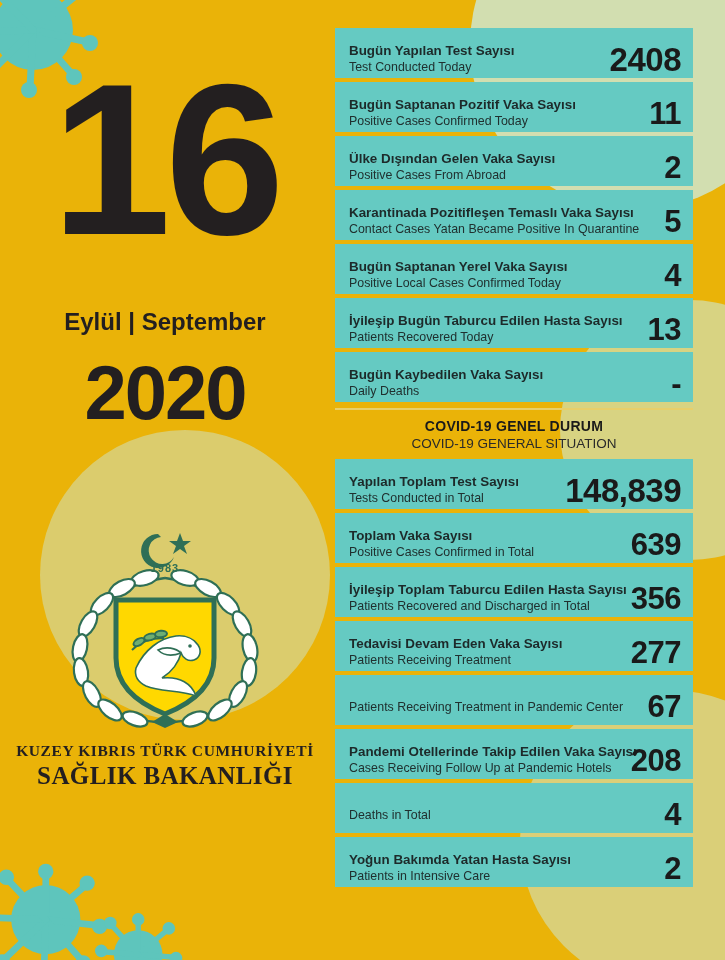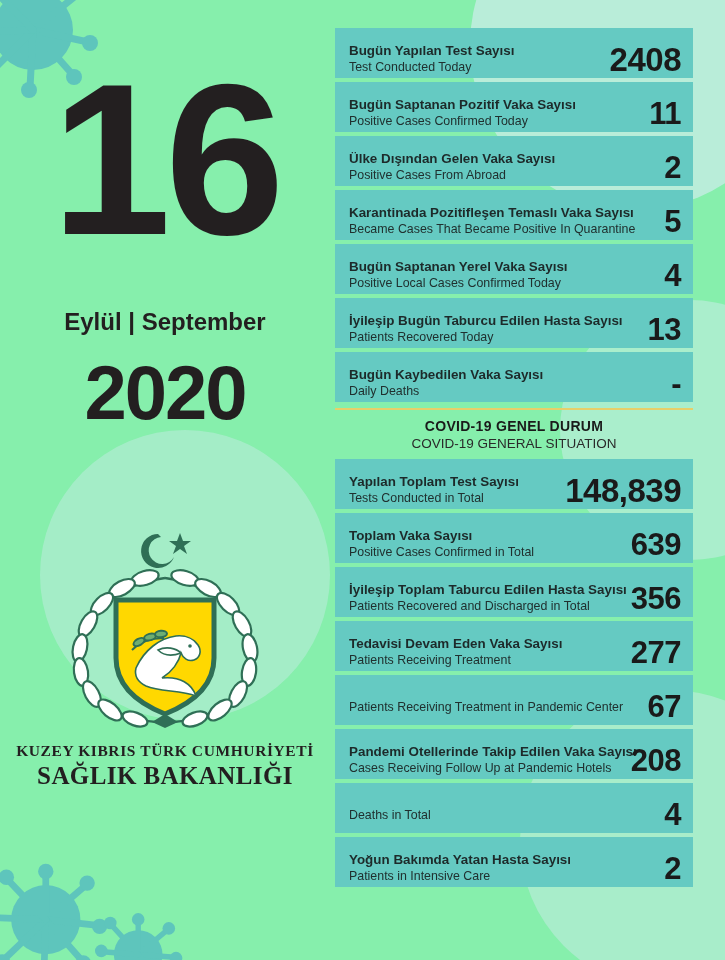--- a/index.html
+++ b/index.html
@@ -5,21 +5,21 @@
   * { box-sizing: border-box; margin: 0; padding: 0; }
   html, body {
     width: 725px; height: 960px;
     background: #ffffff;
     font-family: "Liberation Sans", sans-serif;
     overflow: hidden;
   }
   #root {
     position: relative;
     width: 725px; height: 960px;
-    background: #86efac;
+    background: #eab308;
     overflow: hidden;
   }
 
   
   .virus {
     position: absolute;
     pointer-events: none;
   }
   .bigblob {
     position: absolute;
@@ -312,20 +312,21 @@
           <g stroke="#2f6f56" stroke-width="2" fill="#6fae72">
             <path d="M92 150 C 100 142, 112 138, 124 138" fill="none"></path>
             <ellipse cx="99" cy="142" rx="6" ry="3.2" transform="rotate(-30 99 142)"></ellipse>
             <ellipse cx="110" cy="137" rx="6" ry="3.2" transform="rotate(-15 110 137)"></ellipse>
             <ellipse cx="121" cy="134" rx="6" ry="3.2" transform="rotate(-5 121 134)"></ellipse>
           </g>
         </g>
 
         <path d="M112 222 L125 214 L138 222 L125 228 Z" fill="#2f6f56"></path>
       </svg>
+      <div class="crest-year">1983</div>
     </div>
 
     <div class="ministry-1">KUZEY KIBRIS TÜRK CUMHURİYETİ</div>
     <div class="ministry-2">SAĞLIK BAKANLIĞI</div>
   </div>
 
   <div id="right">
 
     <div>
       <div class="stat-row big">
@@ -345,21 +346,21 @@
       <div class="stat-row">
         <div class="labels">
           <span class="tr">Ülke Dışından Gelen Vaka Sayısı</span>
           <span class="en">Positive Cases From Abroad</span>
         </div>
         <div class="value">2</div>
       </div>
       <div class="stat-row">
         <div class="labels">
           <span class="tr">Karantinada Pozitifleşen Temaslı Vaka Sayısı</span>
-          <span class="en">Became Cases That Became Positive In Quarantine</span>
+          <span class="en">Contact Cases Yatan Became Positive In Quarantine</span>
         </div>
         <div class="value">5</div>
       </div>
       <div class="stat-row">
         <div class="labels">
           <span class="tr">Bugün Saptanan Yerel Vaka Sayısı</span>
           <span class="en">Positive Local Cases Confirmed Today</span>
         </div>
         <div class="value">4</div>
       </div>

